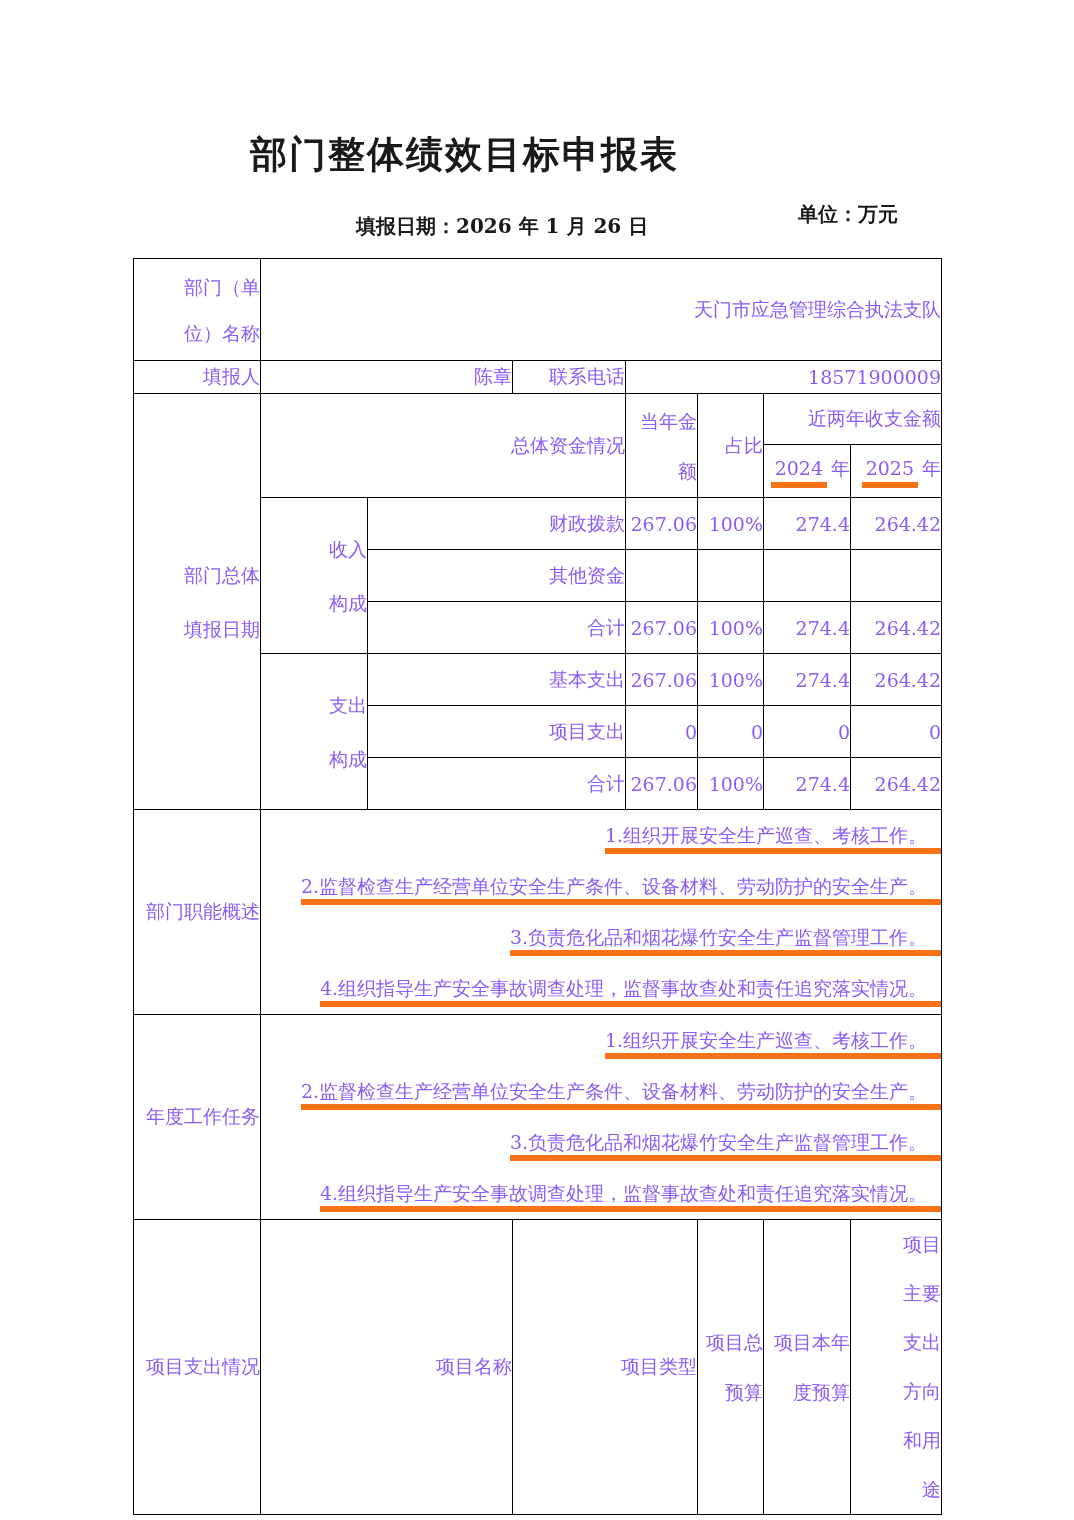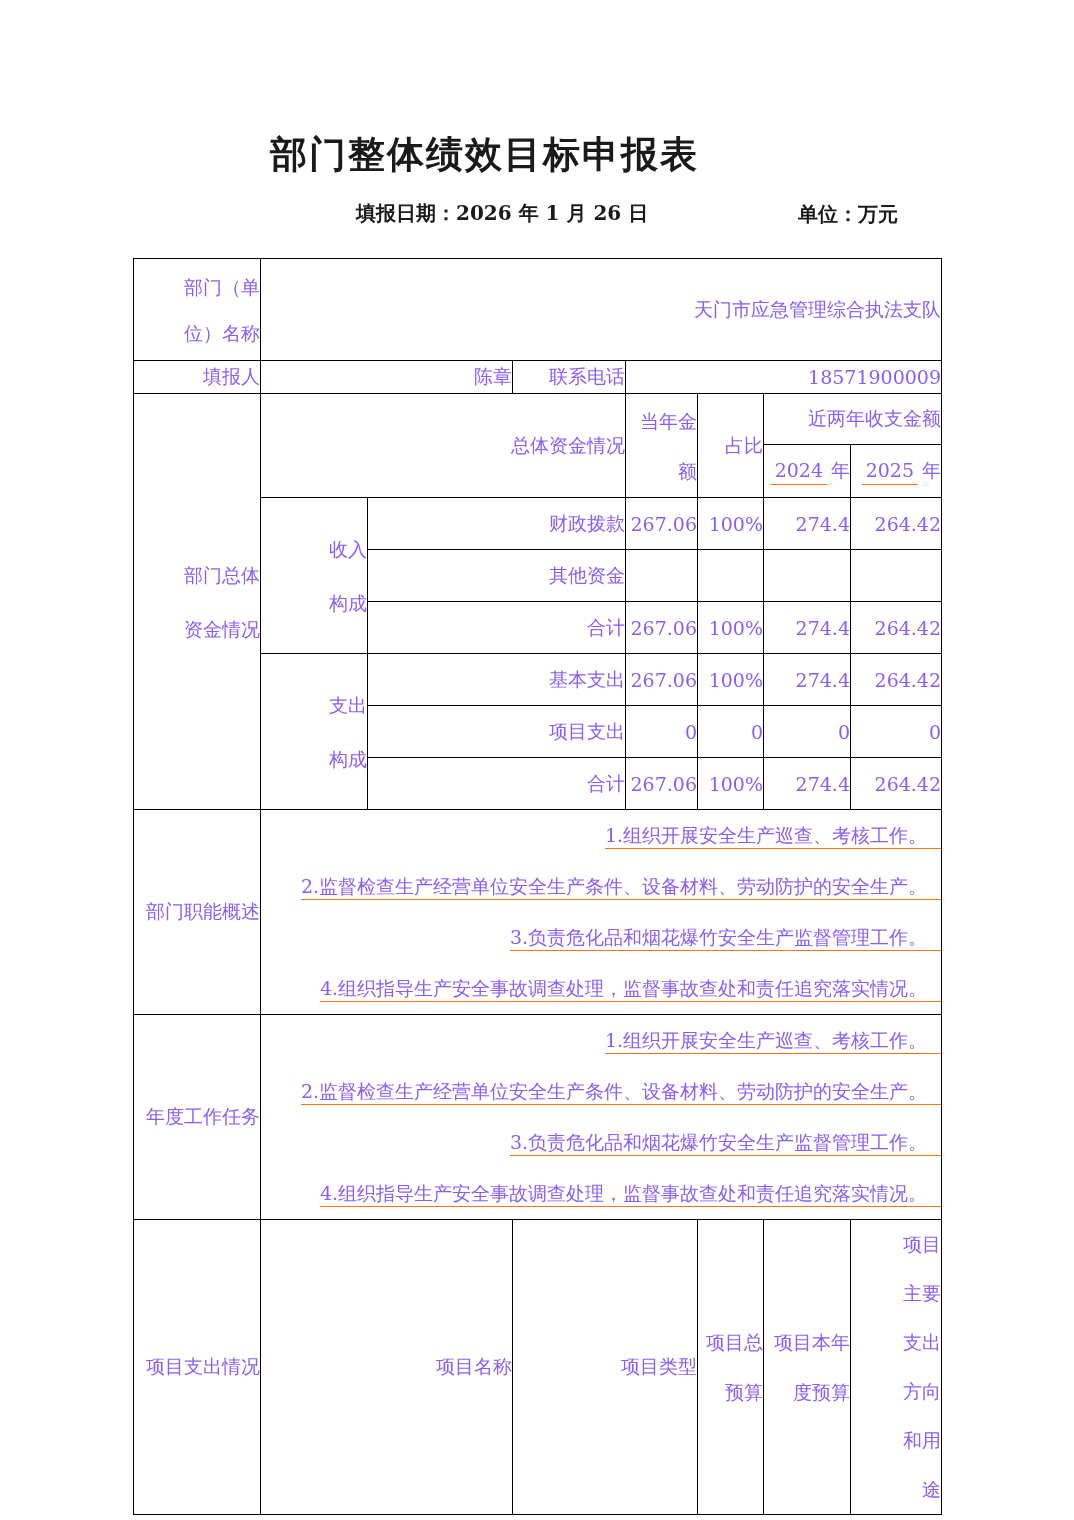--- a/index.html
+++ b/index.html
@@ -15,25 +15,24 @@
   }
   .page-title {
     position: absolute;
     top: 130px; left: 0;
     width: 929px;
     text-align: center;
     font-size: 37px;
     font-weight: 700;
     letter-spacing: 2px;
     white-space: nowrap;
-    padding-left: 20px;
   }
   .subtitle-date {
     position: absolute;
-    top: 200px; left: 356px;
+    top: 213px; left: 356px;
     font-size: 20px;
     font-weight: 700;
     white-space: nowrap;
   }
   .subtitle-unit {
     position: absolute;
     top: 201px; left: 798px;
     font-size: 20px;
     font-weight: 700;
     white-space: nowrap;
@@ -70,21 +69,21 @@
   .stack > div { line-height: 46px; }
   .lh50 > div  { line-height: 50px; }
   .lh54 > div  { line-height: 54px; }
   .lh49 > div  { line-height: 49px; margin-left: 45px; }
 
   .tasks { text-align: left; padding-left: 25px; }
   .tasks > div { line-height: 51px; }
   .u {
     display: inline-block;
     line-height: 26px;
-    border-bottom: 1px solid #f97316;
+    border-bottom: 6px solid #f97316;
   }
   .tasks .u { padding-right: 14px; }
   .year-num { padding: 0 4px 1px 4px; margin-right: 4px; }
 </style>
 </head>
 <body>
 
 <div class="page-title">部门整体绩效目标申报表</div>
 <div class="subtitle-date">填报日期：2026 年 1 月 26 日</div>
 <div class="subtitle-unit">单位：万元</div>
@@ -116,21 +115,21 @@
     <td>填报人</td>
     <td colspan="2">陈章</td>
     <td>联系电话</td>
     <td colspan="4">18571900009</td>
   </tr>
 
   <tr class="r3a">
     <td rowspan="8">
       <div class="stack lh54">
         <div>部门总体</div>
-        <div>资金情况</div>
+        <div>填报日期</div>
       </div>
     </td>
     <td colspan="3" rowspan="2" class="left pl10">总体资金情况</td>
     <td rowspan="2">
       <div class="stack lh50">
         <div>当年金</div>
         <div>额</div>
       </div>
     </td>
     <td rowspan="2">占比</td>

